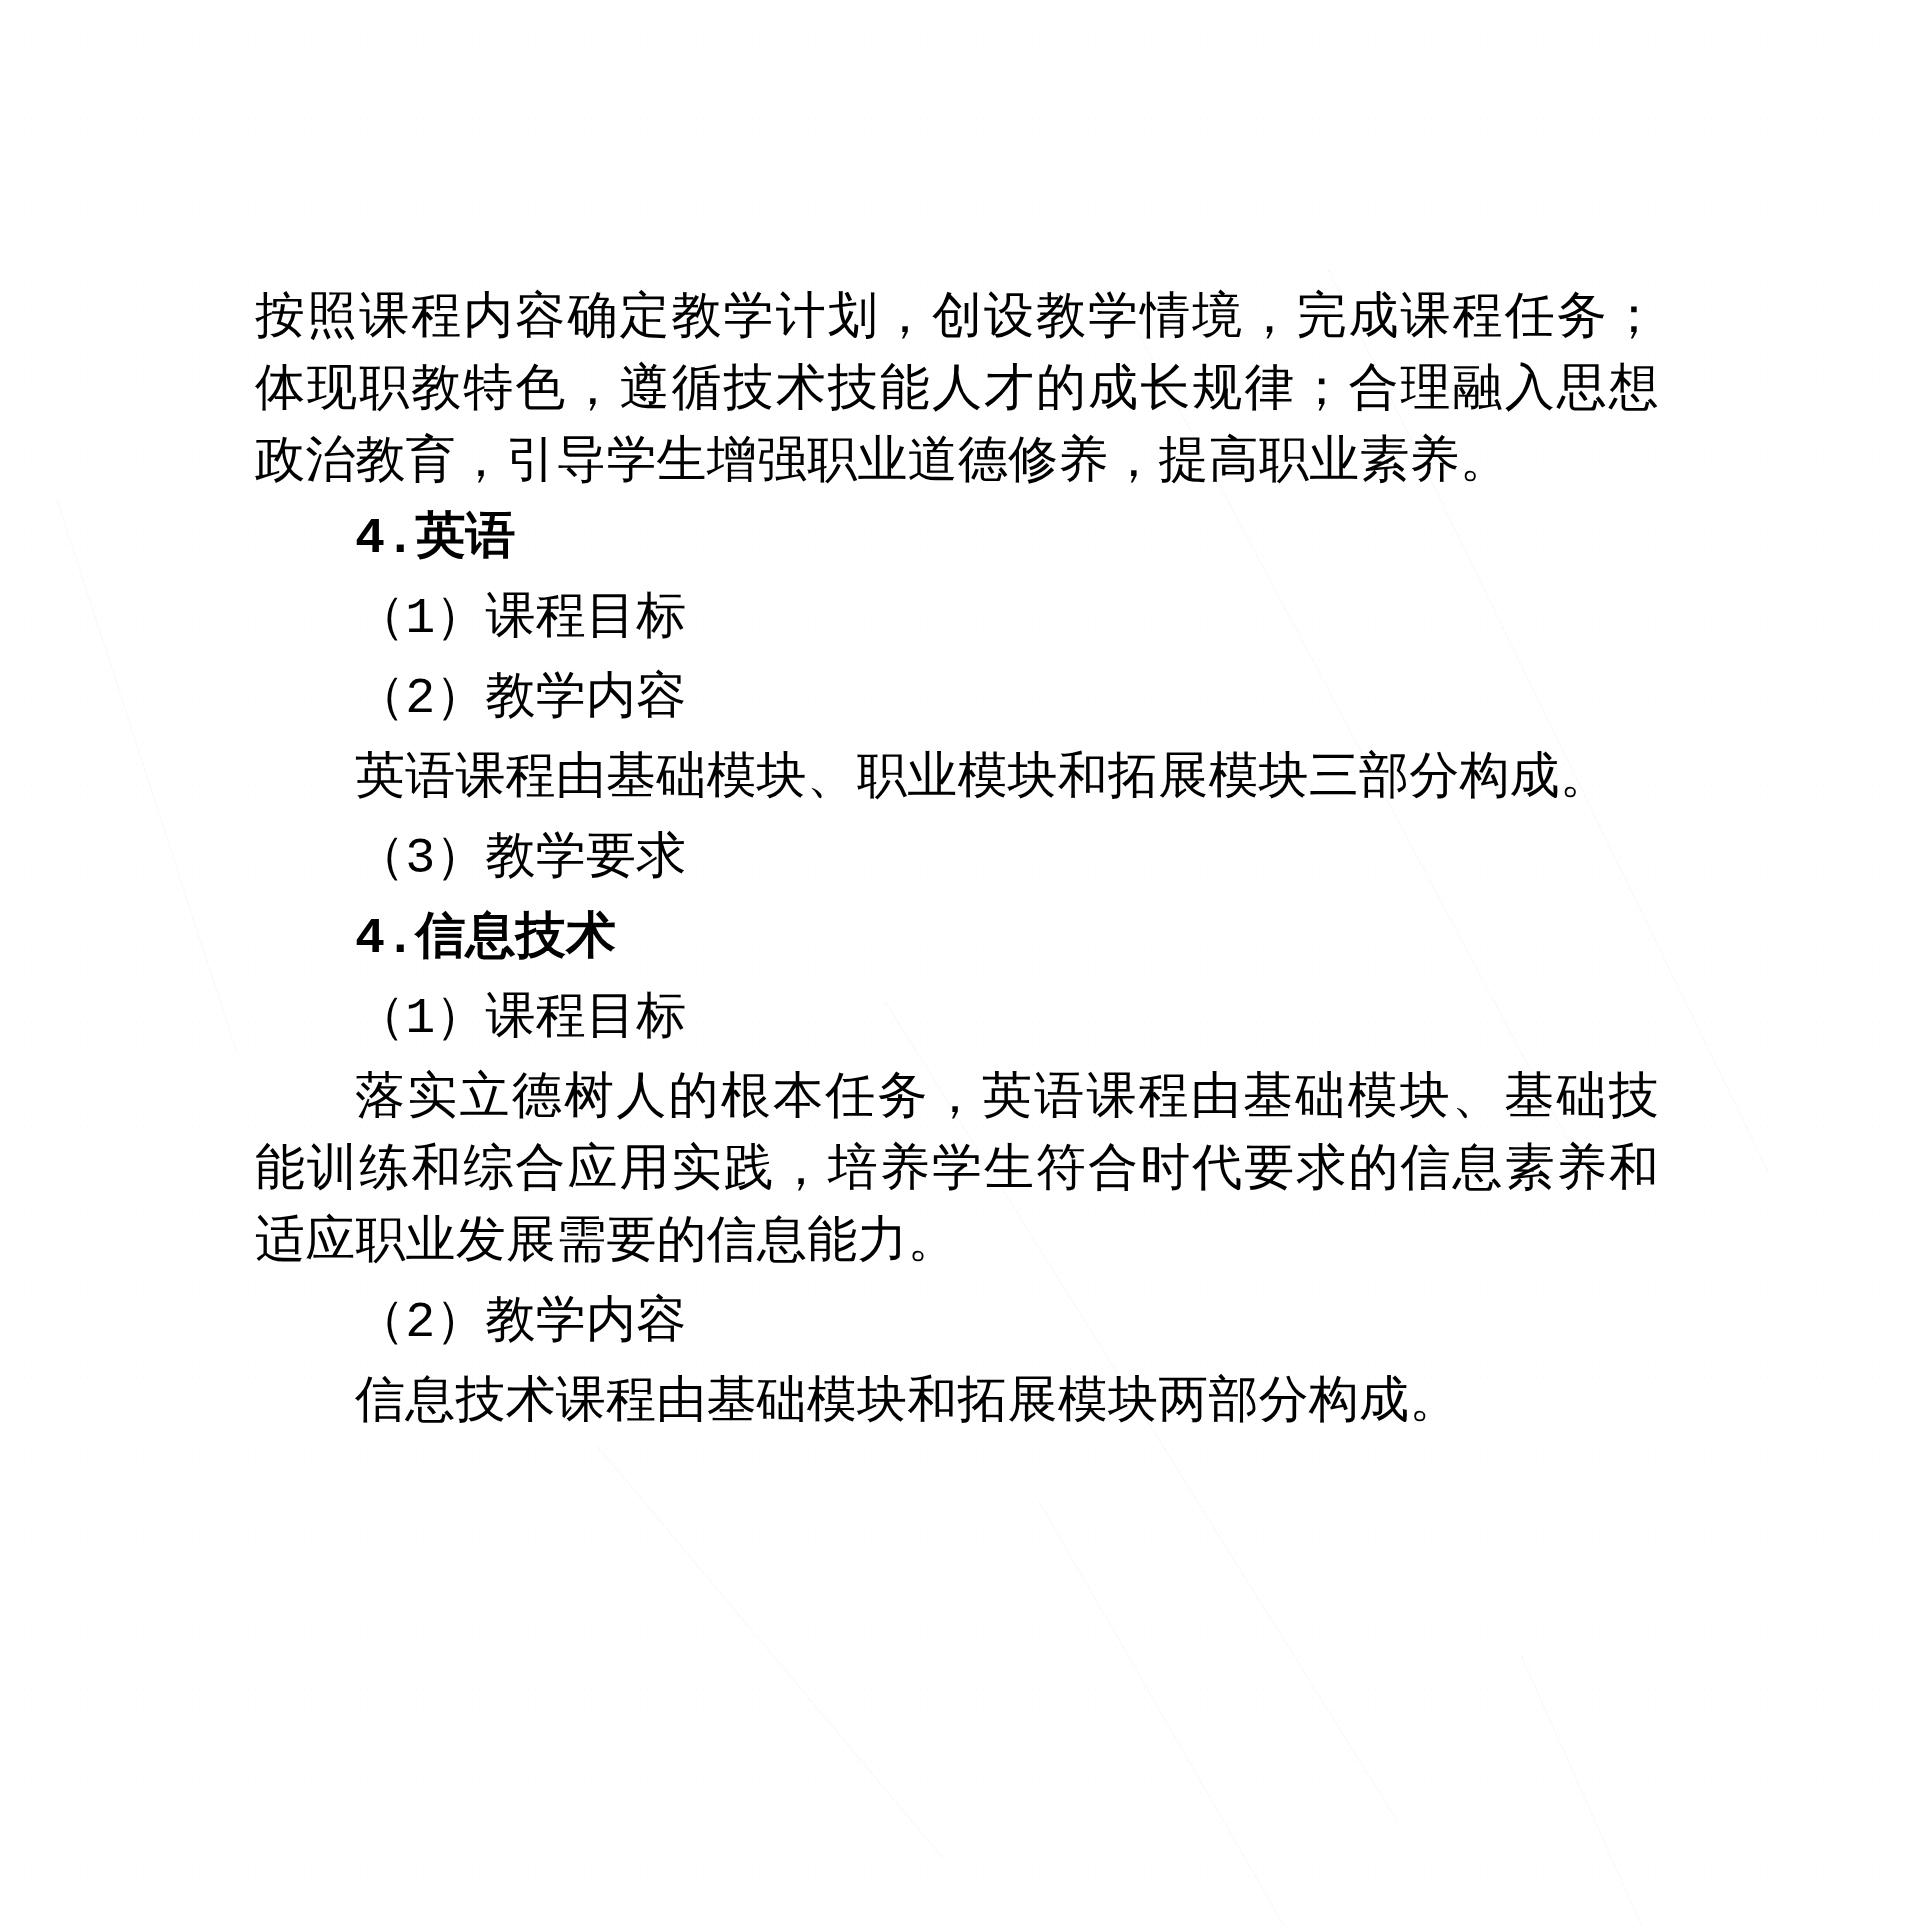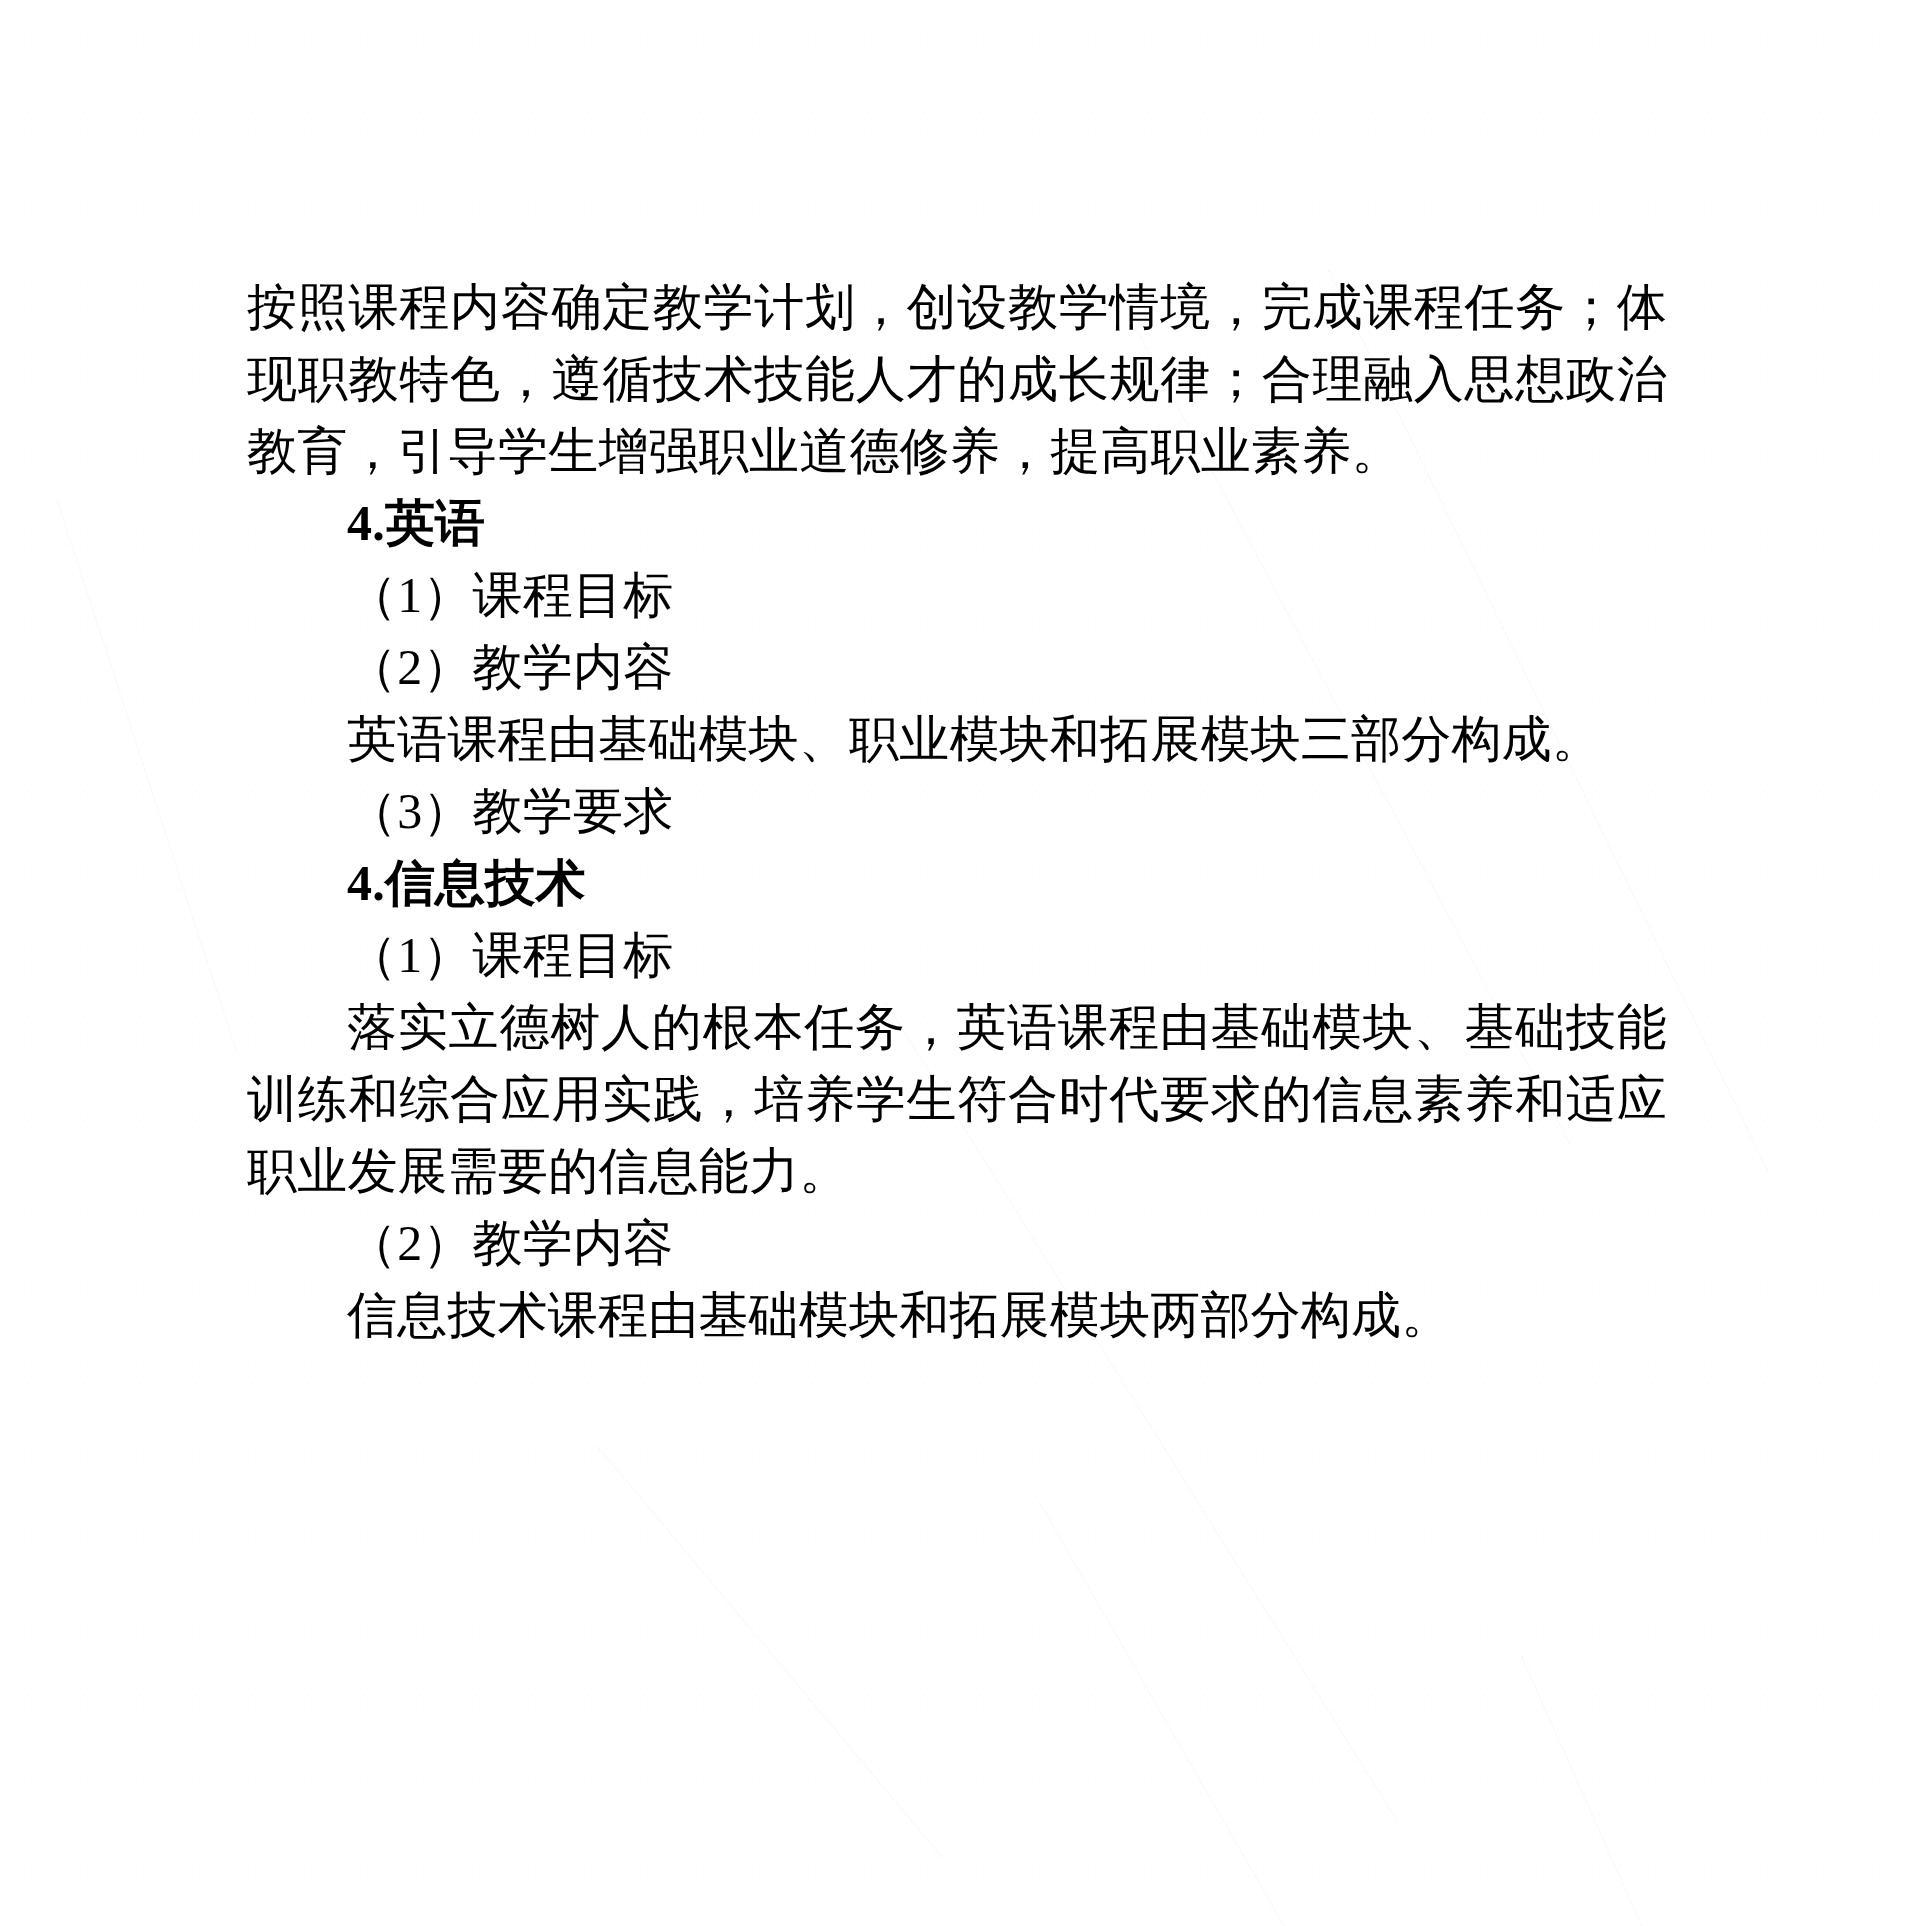--- a/index.html
+++ b/index.html
@@ -44,26 +44,26 @@
     top: 271px;
     width: 1420px;
     font-size: 50px;
     line-height: 72px;
     color: #000000;
     text-align: justify;
     text-justify: inter-character;
     letter-spacing: 0.2px;
   }
   .text-block p {
-    margin: 0;
+    margin: 8px;
     padding: 0;
     text-align: justify;
     text-justify: inter-character;
   }
-  .indent { text-indent: 2em; }
+  .indent { text-indent: 2em; font-family: Liberation Mono, monospace; }
   .heading { font-weight: bold; }
 </style>
 </head>
 <body>
 
 <div class="page">
   <div class="texture"></div>
   <div class="wline wl1"></div>
   <div class="wline wl2"></div>
   <div class="wline wl3"></div>

